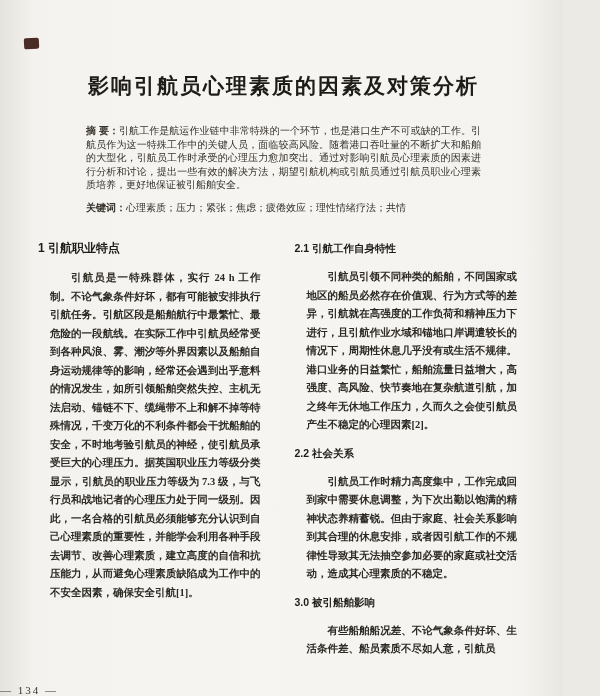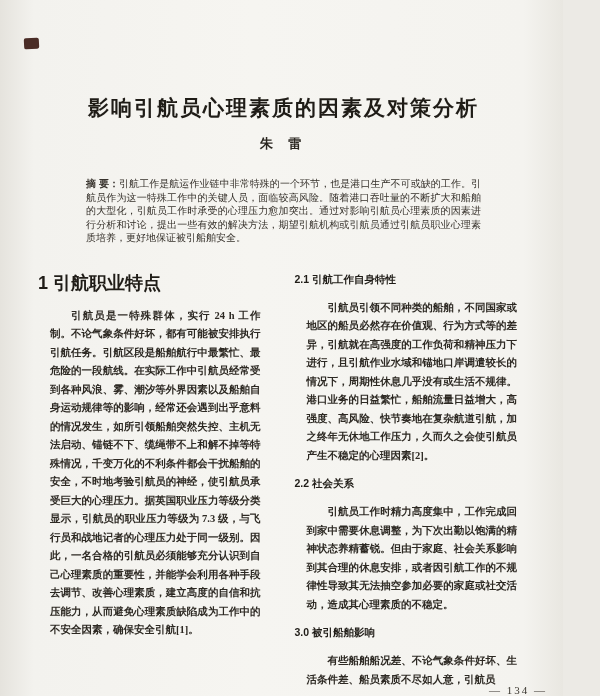--- a/index.html
+++ b/index.html
@@ -12,21 +12,21 @@
     overflow: hidden;
     background: #eceae5;
     font-family: "Liberation Serif", "DejaVu Serif", serif;
     color: #2a2620;
   }
   .page {
     position: relative;
     width: 563px;
     height: 696px;
     box-sizing: border-box;
-    padding: 94px 34px 0 38px;
+    padding: 72px 34px 0 38px;
     background: linear-gradient(90deg, #e5e3dd 0%, #f3f2ee 6%, #f6f5f1 45%, #f4f3ef 93%, #e9e7e1 100%);
   }
   .scan-mark {
     position: absolute;
     left: 24px;
     top: 38px;
     width: 15px;
     height: 11px;
     background: #4a2c26;
     border-radius: 2px;
@@ -71,21 +71,21 @@
     display: flex;
     gap: 22px;
     margin-top: 20px;
   }
   .col {
     flex: 1 1 0;
     min-width: 0;
   }
   .sec-heading {
     margin: 6px 0 6px 0;
-    font-size: 18px;
+    font-size: 12px;
     font-weight: bold;
     font-family: "Liberation Sans", "DejaVu Sans", sans-serif;
     color: #1f1c17;
   }
   .subsec-heading {
     margin: 8px 0 6px 0;
     font-size: 10.5px;
     font-weight: bold;
     font-family: "Liberation Sans", "DejaVu Sans", sans-serif;
     color: #1f1c17;
@@ -97,42 +97,44 @@
     text-align: justify;
     text-indent: 2em;
     color: #2d2923;
     font-weight: bold;
   }
   .page-footer {
     position: absolute;
     top: 684px;
     left: 0;
     right: 16px;
-    text-align: right;
+    text-align: left;
     font-size: 11px;
     letter-spacing: 2px;
     color: #3a362f;
   }
 </style>
 </head>
 <body>
 
 <div class="page">
 
   <div class="scan-mark"></div>
 
   <h1 class="title">影响引航员心理素质的因素及对策分析</h1>
 
-  <div class="author">朱  雷</div>
 
 
   <p class="abstract">
     <span class="inline-label">摘  要：</span><span>引航工作是航运作业链中非常特殊的一个环节，也是港口生产不可或缺的工作。引航员作为这一特殊工作中的关键人员，面临较高风险。随着港口吞吐量的不断扩大和船舶的大型化，引航员工作时承受的心理压力愈加突出。通过对影响引航员心理素质的因素进行分析和讨论，提出一些有效的解决方法，期望引航机构或引航员通过引航员职业心理素质培养，更好地保证被引船舶安全。</span>
   </p>
 
+  <p class="keywords">
+    <span class="inline-label">关键词：</span><span>心理素质；压力；紧张；焦虑；疲倦效应；理性情绪疗法；共情</span>
+  </p>
 
   <div class="columns">
 
     <div class="col">
       <h2 class="sec-heading">1  引航职业特点</h2>
       <p class="body-par">引航员是一特殊群体，实行 24 h 工作制。不论气象条件好坏，都有可能被安排执行引航任务。引航区段是船舶航行中最繁忙、最危险的一段航线。在实际工作中引航员经常受到各种风浪、雾、潮汐等外界因素以及船舶自身运动规律等的影响，经常还会遇到出乎意料的情况发生，如所引领船舶突然失控、主机无法启动、锚链不下、缆绳带不上和解不掉等特殊情况，千变万化的不利条件都会干扰船舶的安全，不时地考验引航员的神经，使引航员承受巨大的心理压力。据英国职业压力等级分类显示，引航员的职业压力等级为 7.3 级，与飞行员和战地记者的心理压力处于同一级别。因此，一名合格的引航员必须能够充分认识到自己心理素质的重要性，并能学会利用各种手段去调节、改善心理素质，建立高度的自信和抗压能力，从而避免心理素质缺陷成为工作中的不安全因素，确保安全引航[1]。</p>
     </div>
 
     <div class="col">
 

